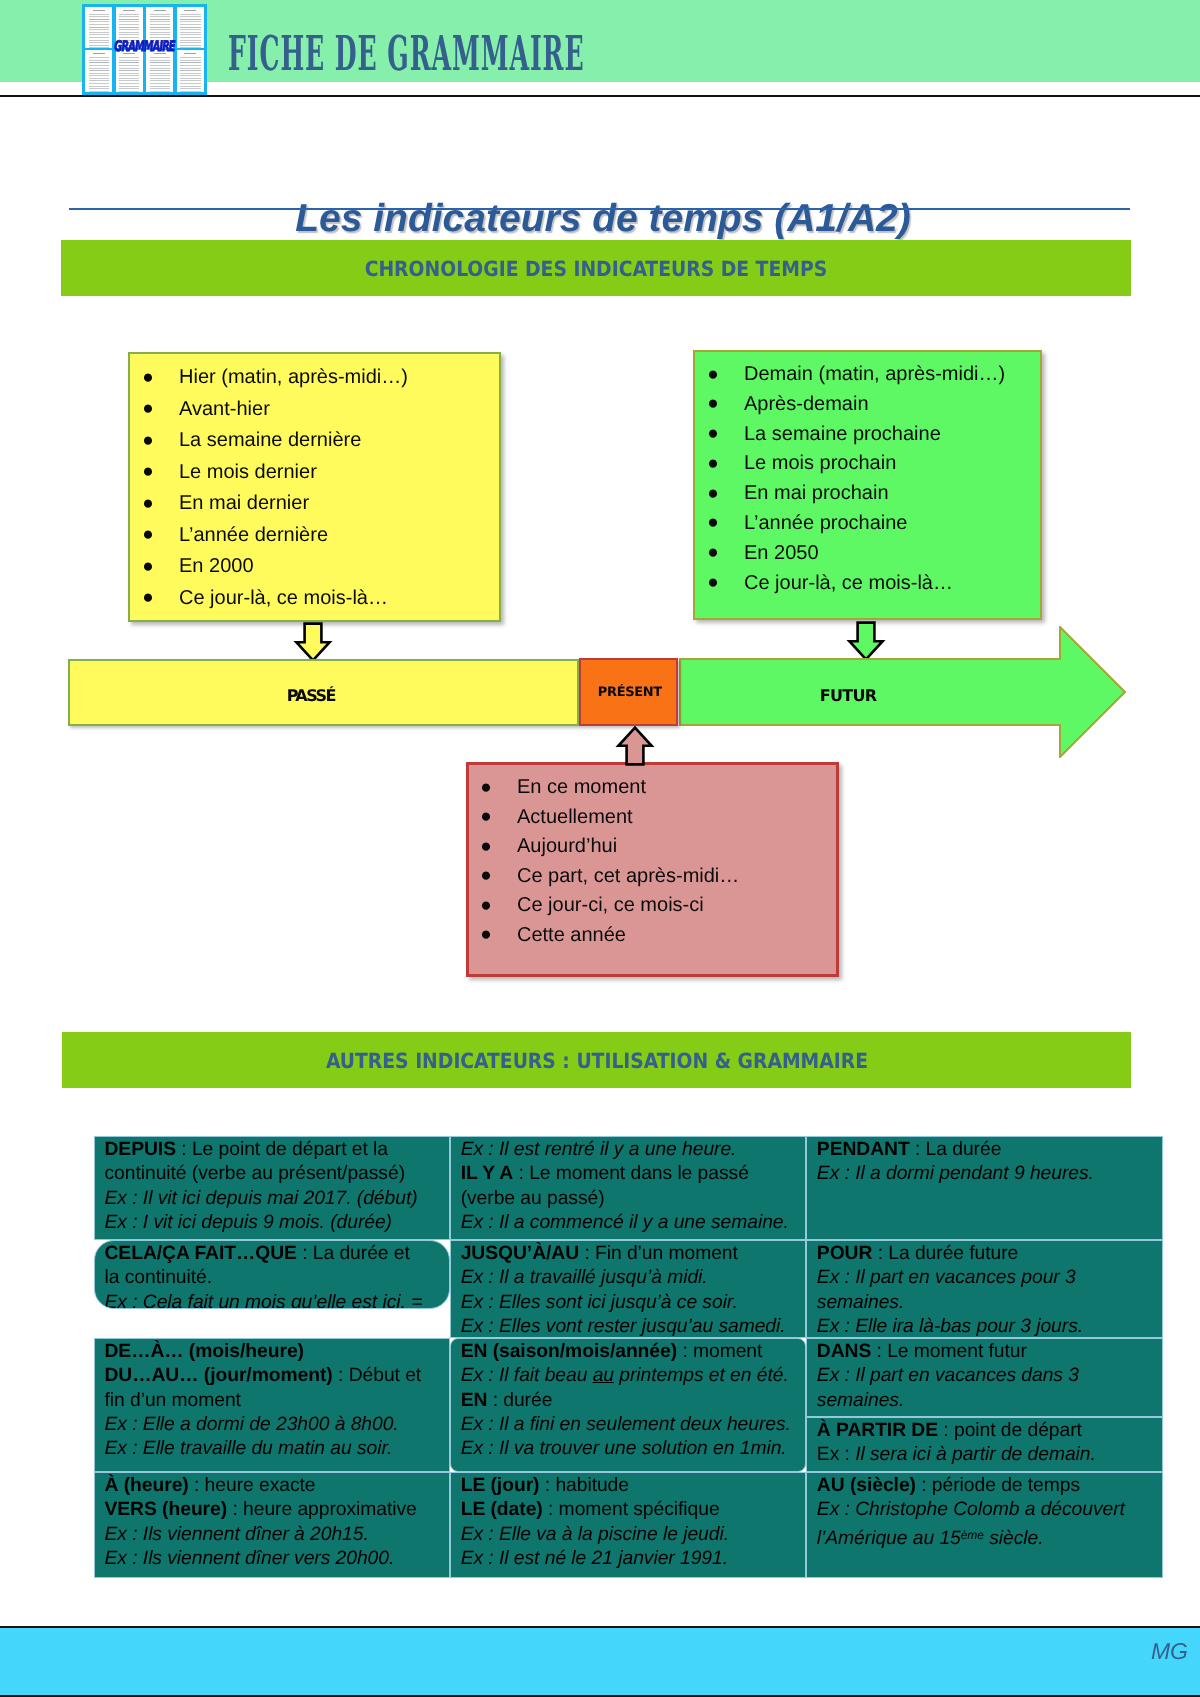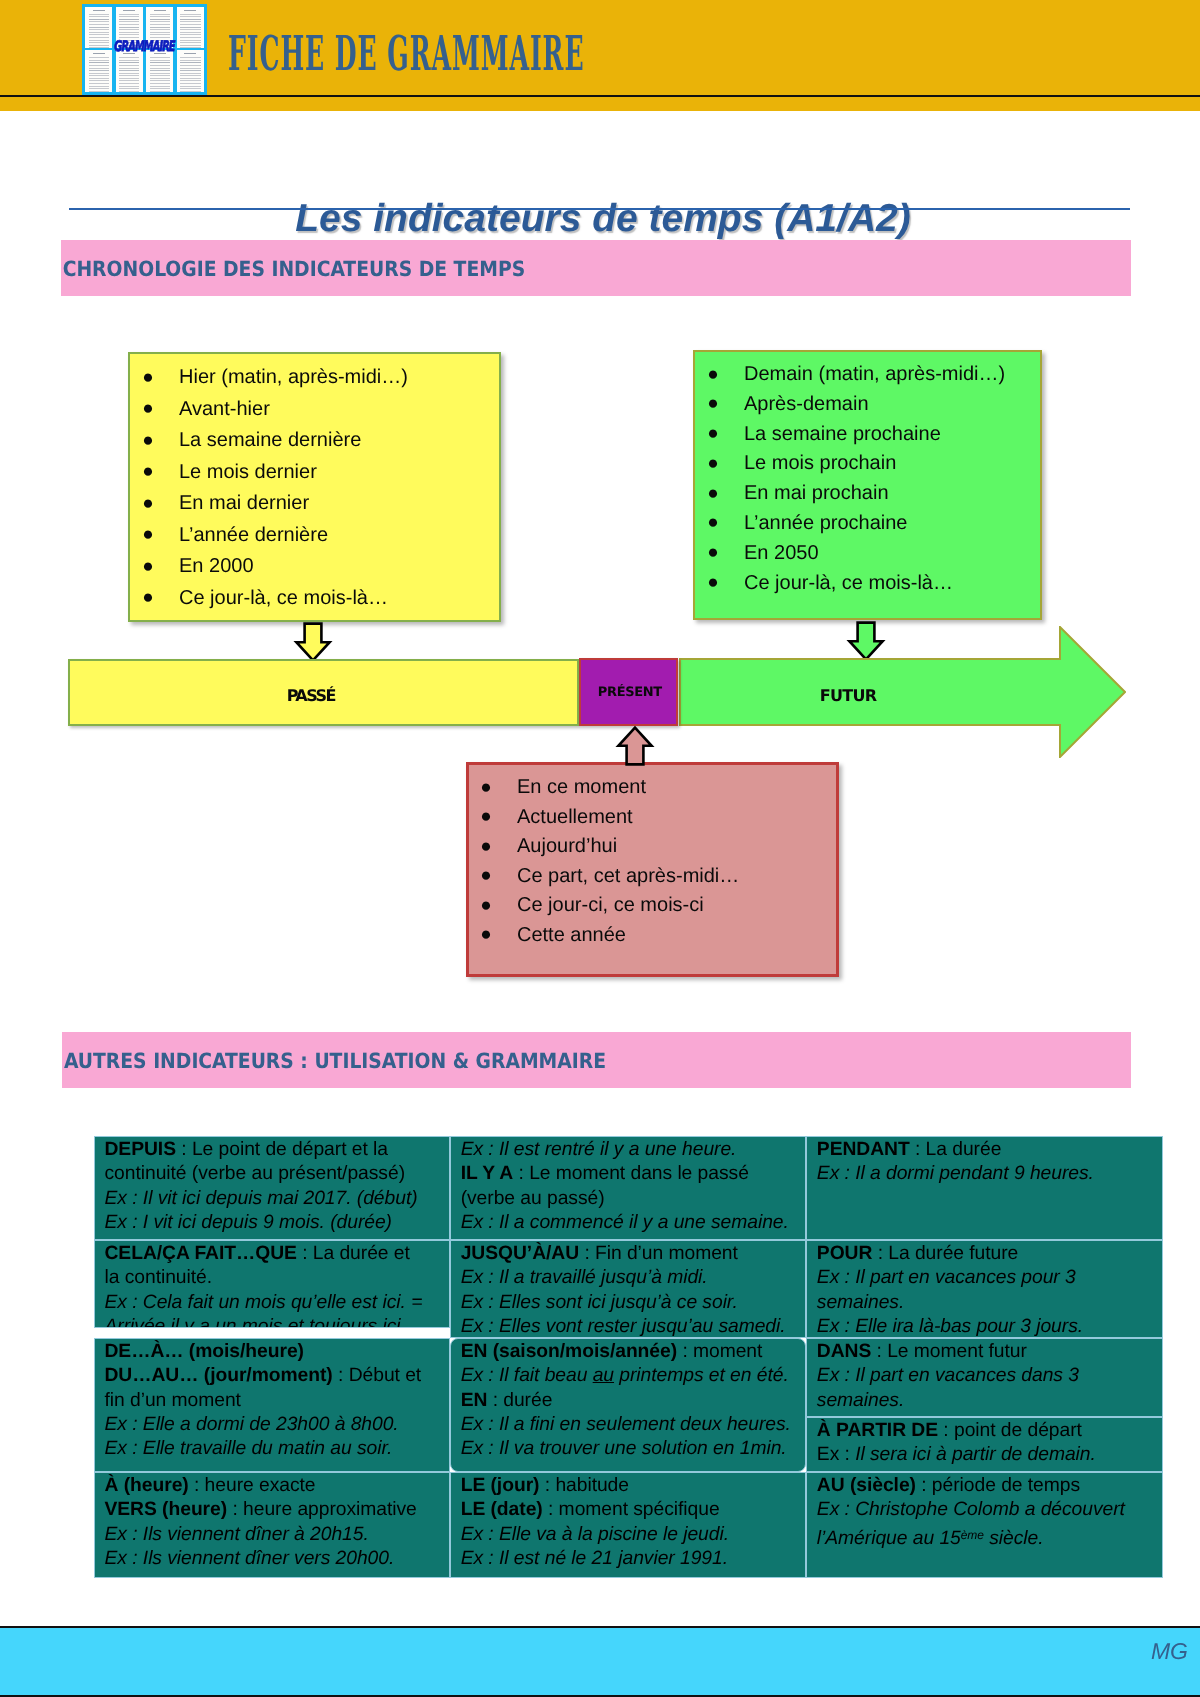--- a/index.html
+++ b/index.html
@@ -1,21 +1,21 @@
 <!DOCTYPE html>
 <html><head>
 <meta charset="utf-8">
 <style>
   html,body{margin:0;padding:0;}
   body{width:1200px;height:1697px;background:#fff;overflow:hidden;-webkit-font-smoothing:antialiased;text-rendering:geometricPrecision;
        font-family:"Liberation Sans",sans-serif;position:relative;}
   .pg{position:absolute;left:0;top:0;width:1200px;height:1697px;}
 
   
-  .banner{position:absolute;left:0;top:0;width:1200px;height:111px;background:#eab308;}
+  .banner{position:absolute;left:0;top:0;width:1200px;height:82px;background:#86efac;}
   .banner-rule{position:absolute;left:0;top:95px;width:1200px;height:2px;background:#111;}
   .logo{position:absolute;left:82px;top:3.5px;width:125px;height:91.5px;background:#17B4F0;}
   .logo-grid{position:absolute;left:3px;top:3px;width:119px;height:85.5px;
         display:grid;grid-template-columns:repeat(4,1fr);grid-template-rows:repeat(2,1fr);
         column-gap:3.6px;row-gap:1.6px;}
   .logo-pg{background:#fdfdfa;position:relative;overflow:hidden;padding:2px 2px;box-sizing:border-box;}
   .lp-l{height:0.8px;background:#c6c9ce;margin:0 1.5px 1.8px 1.5px;}
   .lp-l:nth-child(1){background:#9aa2ae;margin:1px auto 3px auto;width:52%;height:1.1px;}
   .lp-l:nth-child(4){background:#aeb4bd;}
   .lp-l:nth-child(7){background:#b6bcc4;}
@@ -30,21 +30,21 @@
         transform:scaleX(0.582);transform-origin:left top;white-space:nowrap;}
 
   
   .ptitle{position:absolute;left:6px;top:152.5px;width:1194px;text-align:center;
         font-family:"Liberation Sans",sans-serif;font-style:italic;font-weight:bold;
         font-size:39px;line-height:39px;color:#2C5A96;letter-spacing:0px;
         text-shadow:1.6px 1.6px 1.2px rgba(128,128,128,0.5);white-space:nowrap;margin-top:46px;}
   .ptitle-rule{position:absolute;left:69px;top:208.3px;width:1061px;height:2.2px;background:#2B63AD;}
 
   
-  .secbar{position:absolute;background:#f9a8d4;display:flex;align-items:center;justify-content:flex-start;padding-top:3px;box-sizing:border-box;}
+  .secbar{position:absolute;background:#84cc16;display:flex;align-items:center;justify-content:center;padding-top:3px;box-sizing:border-box;}
   .secbar span{font-family:"DejaVu Sans Condensed","DejaVu Sans",sans-serif;font-weight:bold;
         font-size:21px;line-height:21px;color:#35608D;letter-spacing:0px;
         transform:scaleX(0.993);}
 
   
   .cbox{position:absolute;box-sizing:border-box;
         box-shadow:3px 3px 4px rgba(0,0,0,0.28);}
   .cbox ul{list-style:none;margin:0;padding:0;}
   .cbox li{position:relative;font-family:"Liberation Sans",sans-serif;font-size:20px;
         color:#0a0a0a;white-space:nowrap;}
@@ -60,21 +60,21 @@
   #boxPres ul{padding:8px 0 0 11px;}
   #boxPast li{line-height:31.5px;}
   #boxFut li{line-height:29.8px;}
   #boxPres li{line-height:29.5px;}
 
   
   .tl-past{position:absolute;left:68px;top:659px;width:511px;height:67px;
         box-sizing:border-box;background:#FFFB5C;border:2.2px solid #84AF4B;
         box-shadow:2px 2px 3px rgba(0,0,0,0.25);}
   .tl-pres{position:absolute;left:579px;top:658px;width:99px;height:68px;
-        box-sizing:border-box;background:#a21caf;border:2px solid #BF3B3A;
+        box-sizing:border-box;background:#f97316;border:2px solid #BF3B3A;
         box-shadow:2px 2px 3px rgba(0,0,0,0.25);z-index:3;}
   .tl-fut {position:absolute;left:679px;top:626px;width:447px;height:132px;}
   .tl-lab{position:absolute;left:0;width:100%;text-align:center;
         font-family:"DejaVu Sans",sans-serif;font-weight:bold;color:#0a0a0a;}
   .tl-past .tl-lab{top:24.5px;left:-12px;font-size:16px;letter-spacing:-1.55px;text-indent:-1.55px;}
   .tl-pres .tl-lab{top:24.5px;left:1.5px;font-size:13px;letter-spacing:-0.35px;text-indent:-0.35px;}
 
   
   .arr{position:absolute;}
 
@@ -309,21 +309,21 @@
 <div class="secbar" style="left:62px;top:1032px;width:1069px;height:56px;">
       <span>AUTRES INDICATEURS : UTILISATION &amp; GRAMMAIRE</span>
     </div>
 <div class="tblwrap">
 <div class="tcol" style="left:0px;width:356.17px;">
         <div class="tcell" style="left:0;top:0px;width:356.17px;height:104px;">
           <span class="ln"><span class="b">DEPUIS</span><span> : Le point de départ et la continuité (verbe au présent/passé)</span></span>
           <span class="ln"><span class="i">Ex : Il vit ici depuis mai 2017. (début)</span></span>
           <span class="ln"><span class="i">Ex : I vit ici depuis 9 mois. (durée)</span></span>
         </div>
-        <div class="tcell" style="left:0;top:104px;width:356.17px;height:88px;">
+        <div class="tcell" style="left:0;top:104px;width:356.17px;height:69px;border-radius:20px;">
           <span class="ln"><span class="b">CELA/ÇA FAIT…QUE</span><span> : La durée et</span></span>
           <span class="ln"><span>la continuité.</span></span>
           <span class="ln"><span class="i">Ex : Cela fait un mois qu’elle est ici. =</span></span>
           <span class="ln"><span class="i">Arrivée il y a un mois et toujours ici.</span></span>
         </div>
         <div class="tcell" style="left:0;top:202px;width:356.17px;height:134px;">
           <span class="ln"><span class="b">DE…À… (mois/heure)</span></span>
           <span class="ln"><span class="b">DU…AU… (jour/moment)</span><span> : Début et fin d’un moment</span></span>
           <span class="ln"><span class="i">Ex : Elle a dormi de 23h00 à 8h00.</span></span>
           <span class="ln"><span class="i">Ex : Elle travaille du matin au soir.</span></span>

